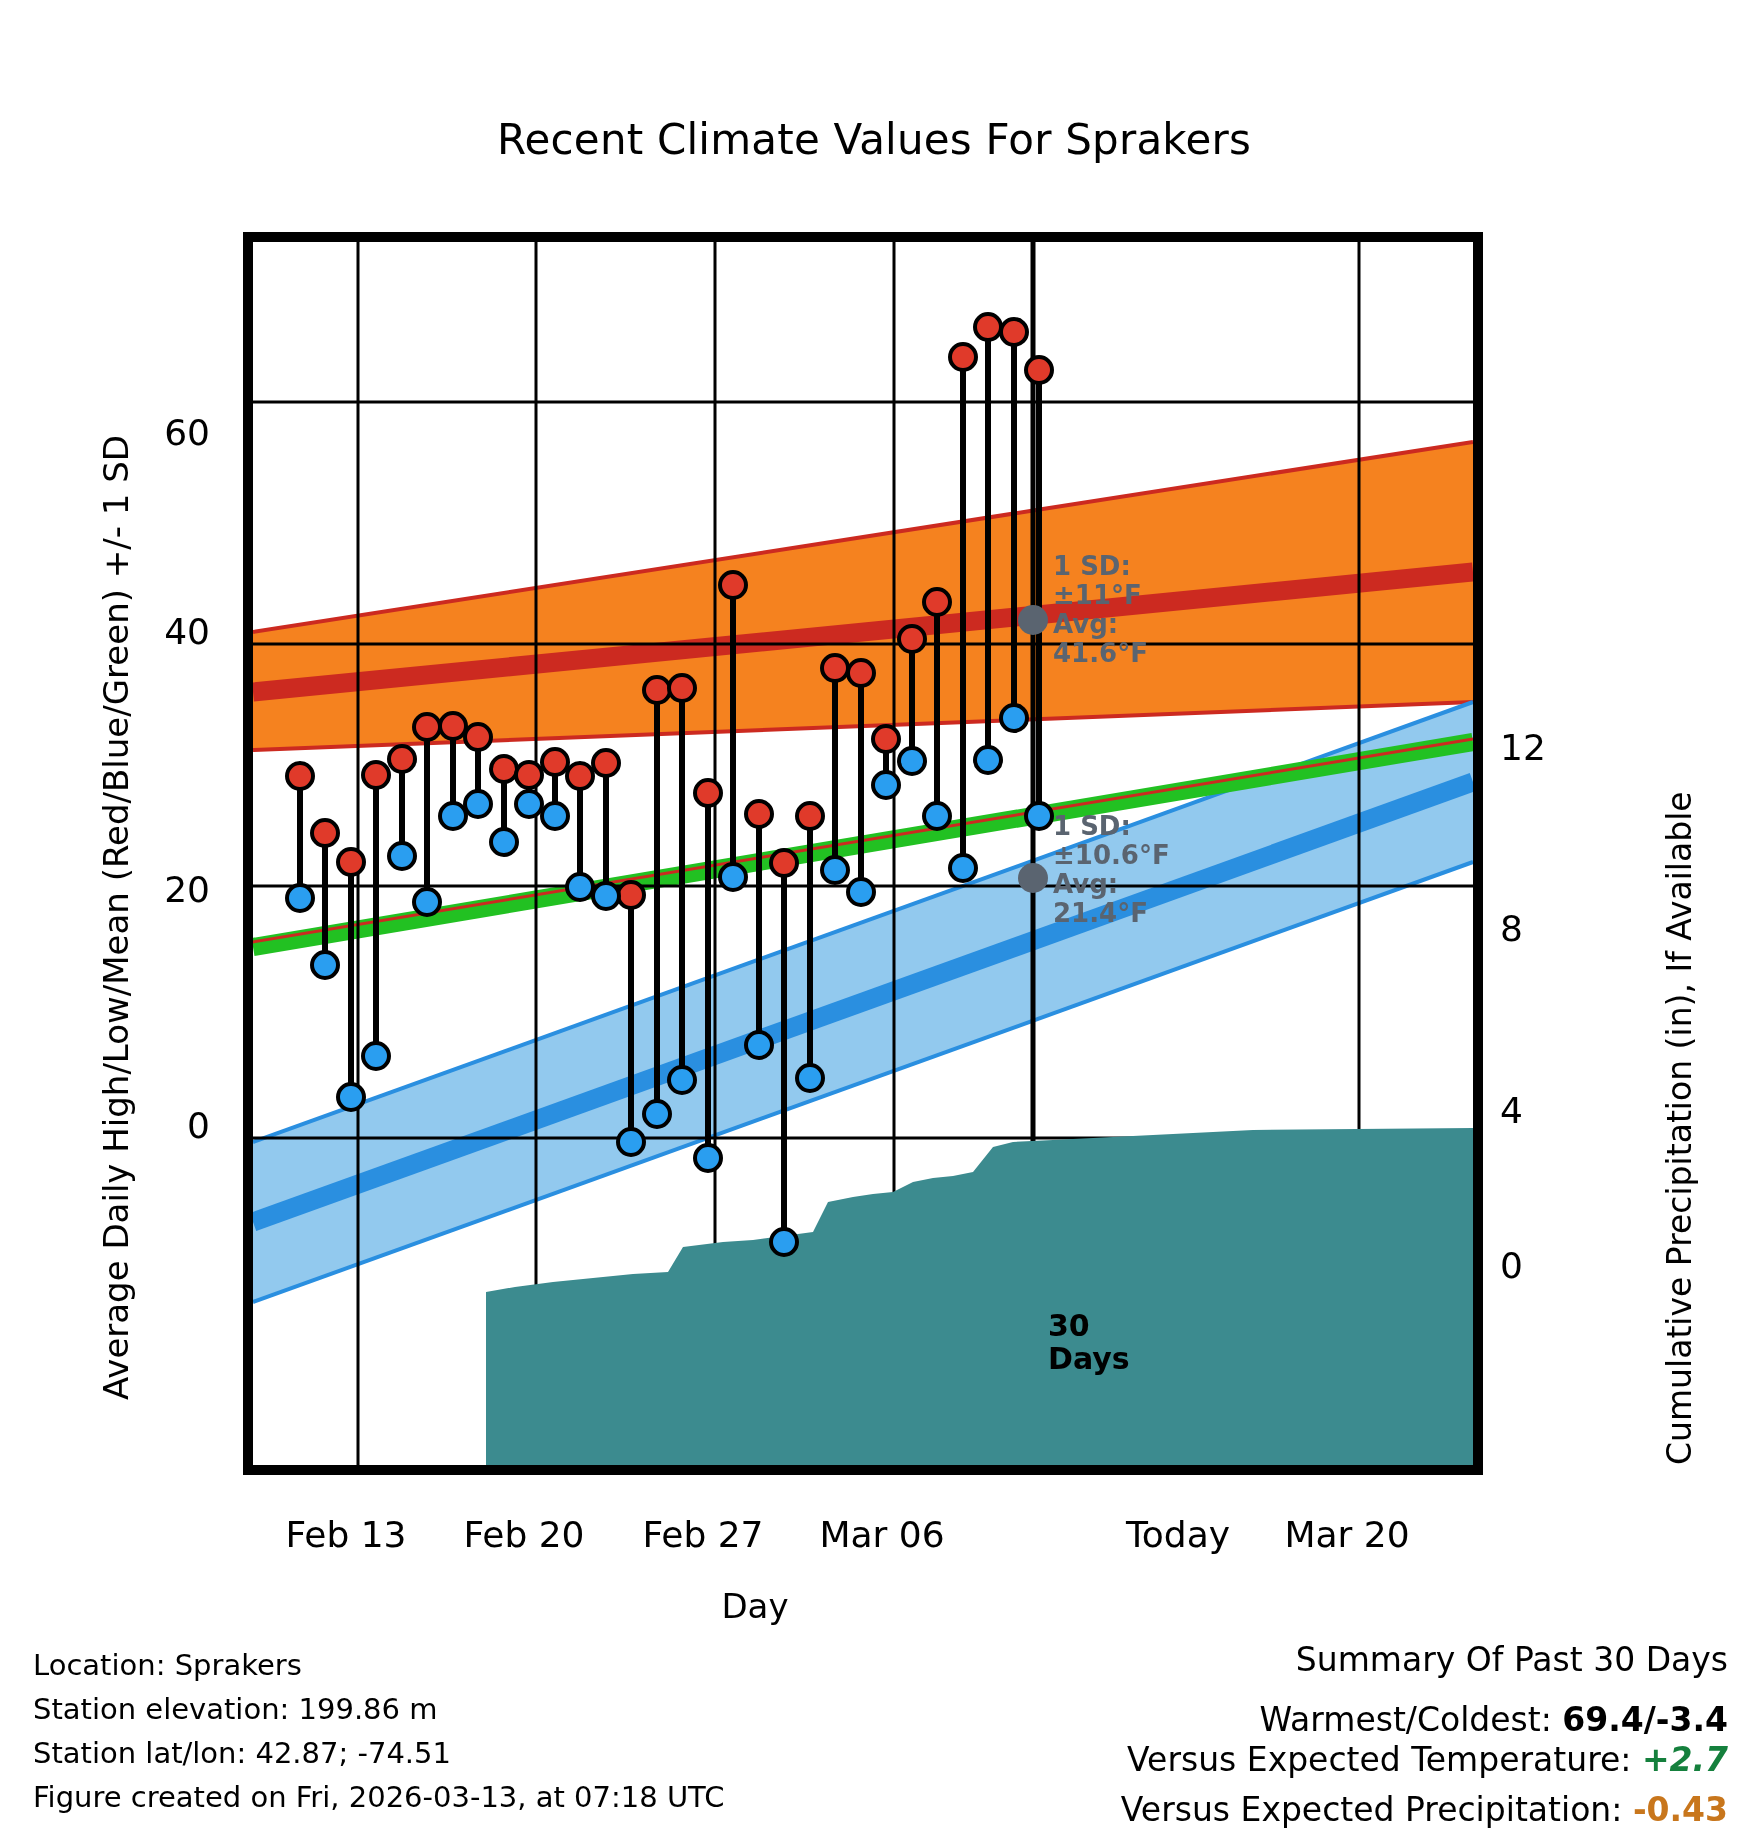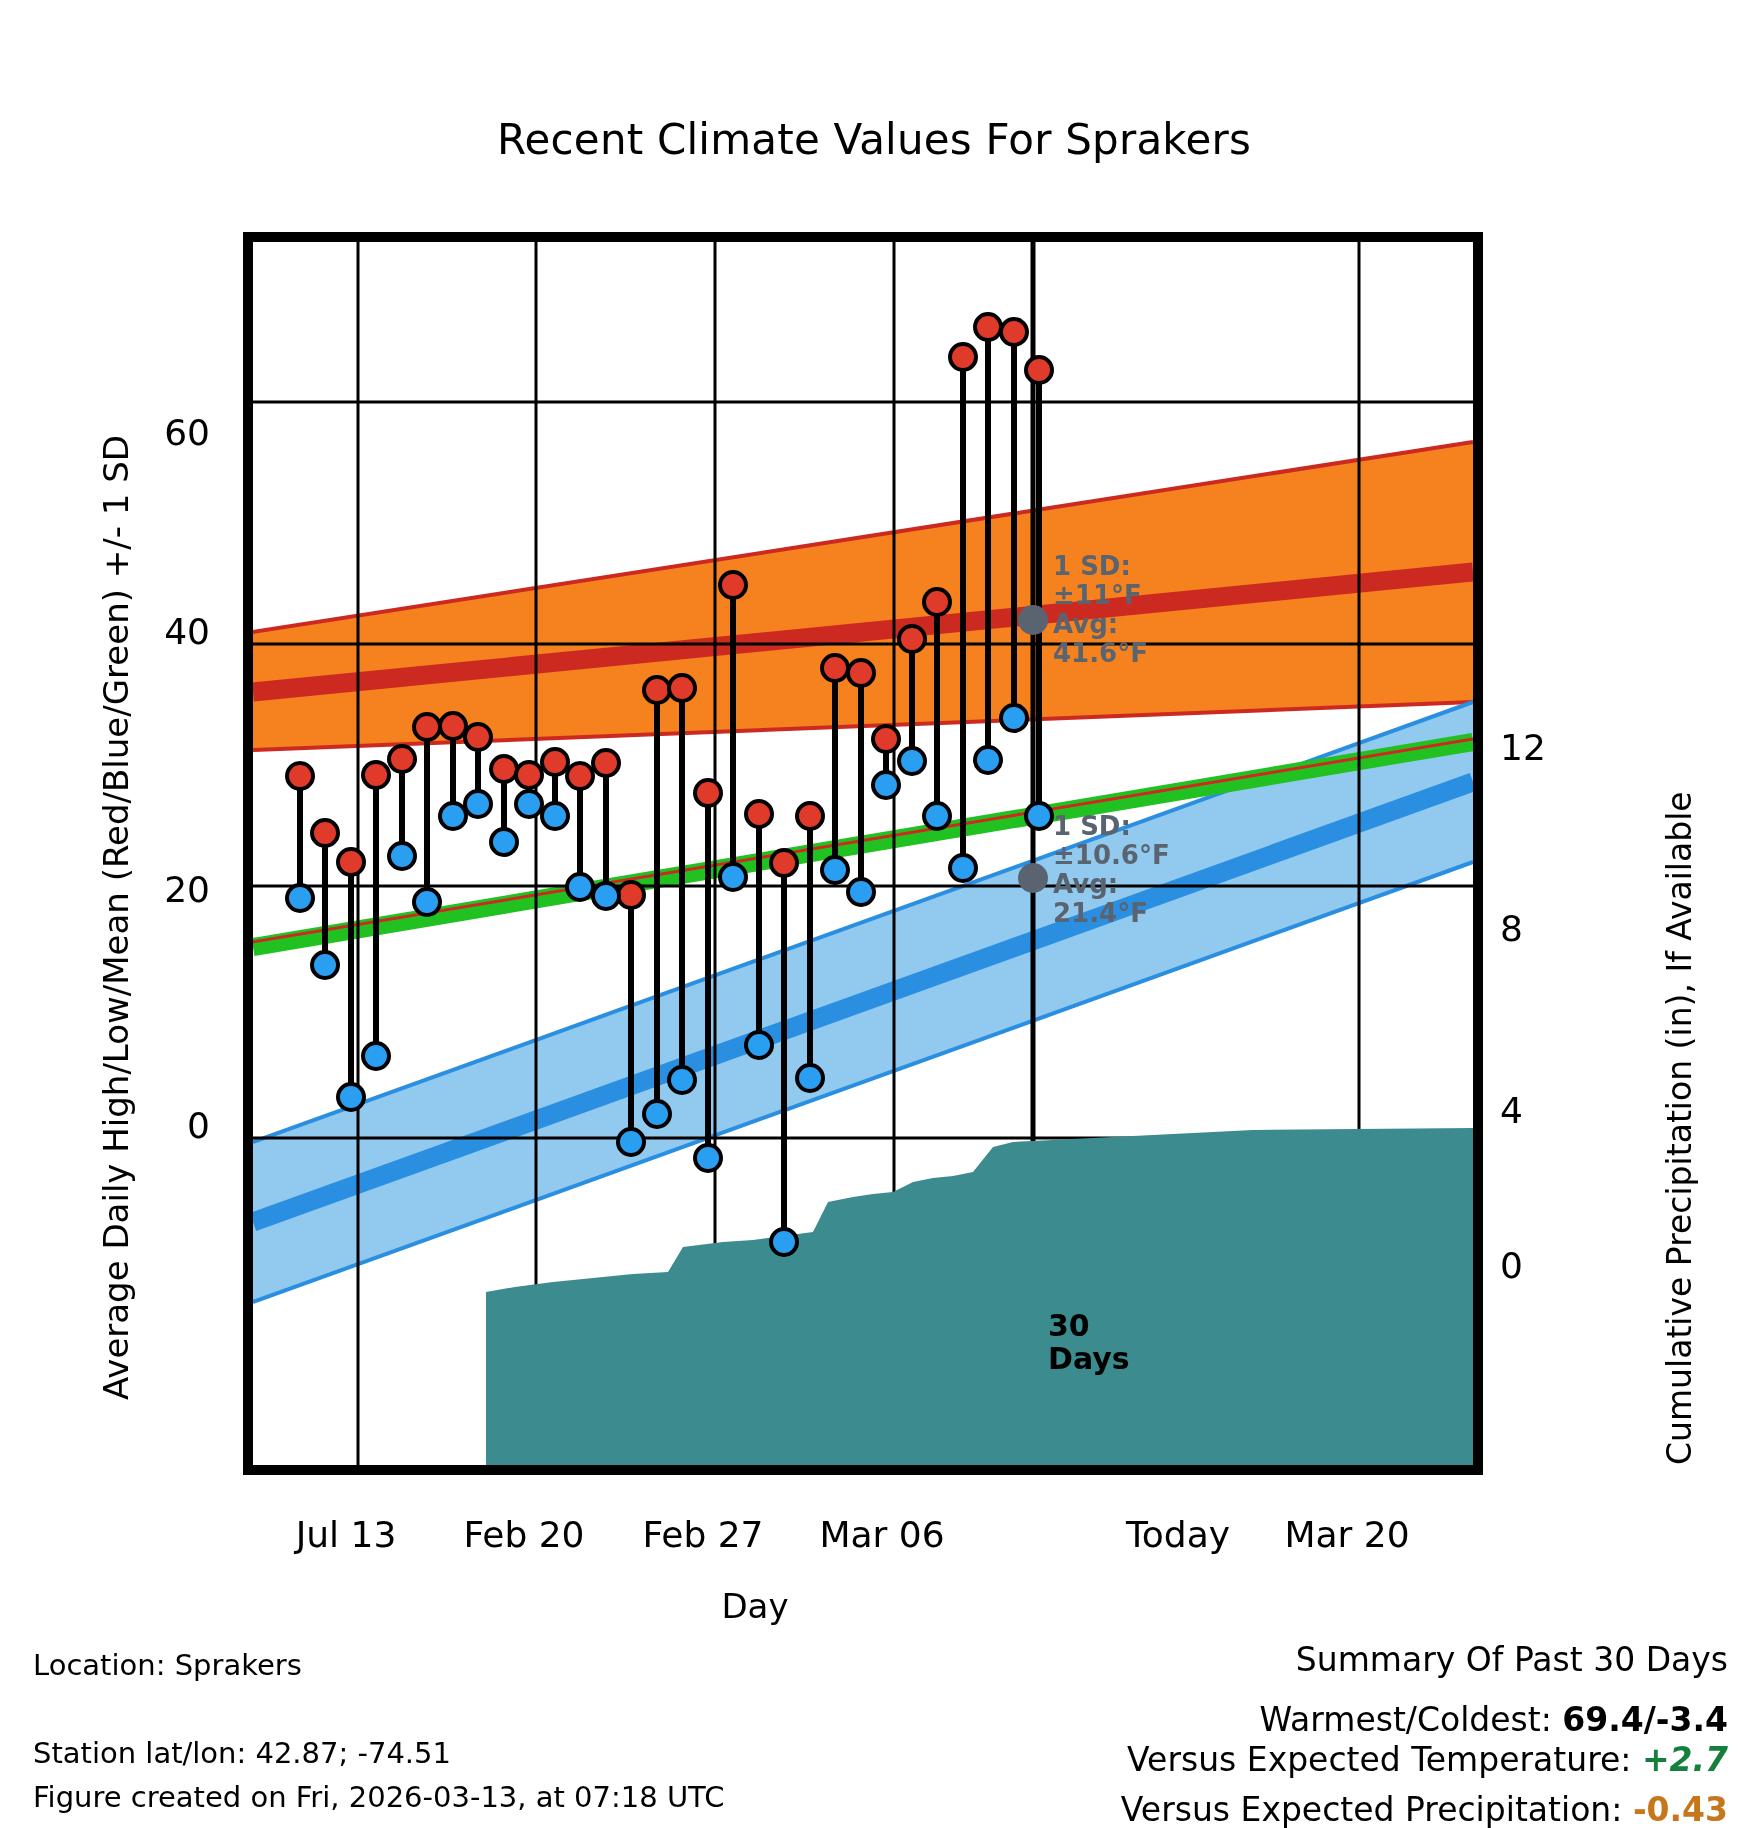--- a/index.html
+++ b/index.html
@@ -144,21 +144,21 @@
   <div class="ytick-left" style="left:120px; top:1105px;">0</div>
   <div class="ytick-left" style="left:120px; top:853px;margin-top:16px;">20</div>
   <div class="ytick-left" style="left:120px; top:611px;">40</div>
   <div class="ytick-left" style="left:120px; top:368px;margin-top:44px;">60</div>
 
   <div class="ytick-right" style="left:1500px; top:1245px;">0</div>
   <div class="ytick-right" style="left:1500px; top:1090px;">4</div>
   <div class="ytick-right" style="left:1500px; top:908px;">8</div>
   <div class="ytick-right" style="left:1500px; top:727px;">12</div>
 
-  <div class="xtick" style="left:236px;">Jul 13</div>
+  <div class="xtick" style="left:236px;">Feb 13</div>
   <div class="xtick" style="left:414px;">Feb 20</div>
   <div class="xtick" style="left:593px;">Feb 27</div>
   <div class="xtick" style="left:772px;">Mar 06</div>
   <div class="xtick" style="left:1068px;">Today</div>
   <div class="xtick" style="left:1237px;">Mar 20</div>
 
   <div id="plot">
     <div class="inner">
       <svg class="plotsvg" width="1220" height="1223" viewBox="0 0 1220 1223">
 
@@ -316,20 +316,21 @@
       </div>
 
       <div class="annot-days" style="left:795px; top:1067px;">
         <div>30</div>
         <div>Days</div>
       </div>
     </div>
   </div>
 
   <div class="foot-left" style="top:1648px;">Location: Sprakers</div>
+  <div class="foot-left" style="top:1692px;">Station elevation: 199.86 m</div>
   <div class="foot-left" style="top:1736px;">Station lat/lon: 42.87; -74.51</div>
   <div class="foot-left" style="top:1780px;">Figure created on Fri, 2026-03-13, at 07:18 UTC</div>
   <div class="foot-left" style="top:1824px;">Climate Normals Estimated From 1990-2020</div>
 
   <div class="foot-right" style="top:1640px;">Summary Of Past 30 Days</div>
   <div class="foot-right" style="top:1700px;">
     <span>Warmest/Coldest:</span>
     <span class="val v-warm">69.4/-3.4</span>
   </div>
   <div class="foot-right" style="top:1740px;">

